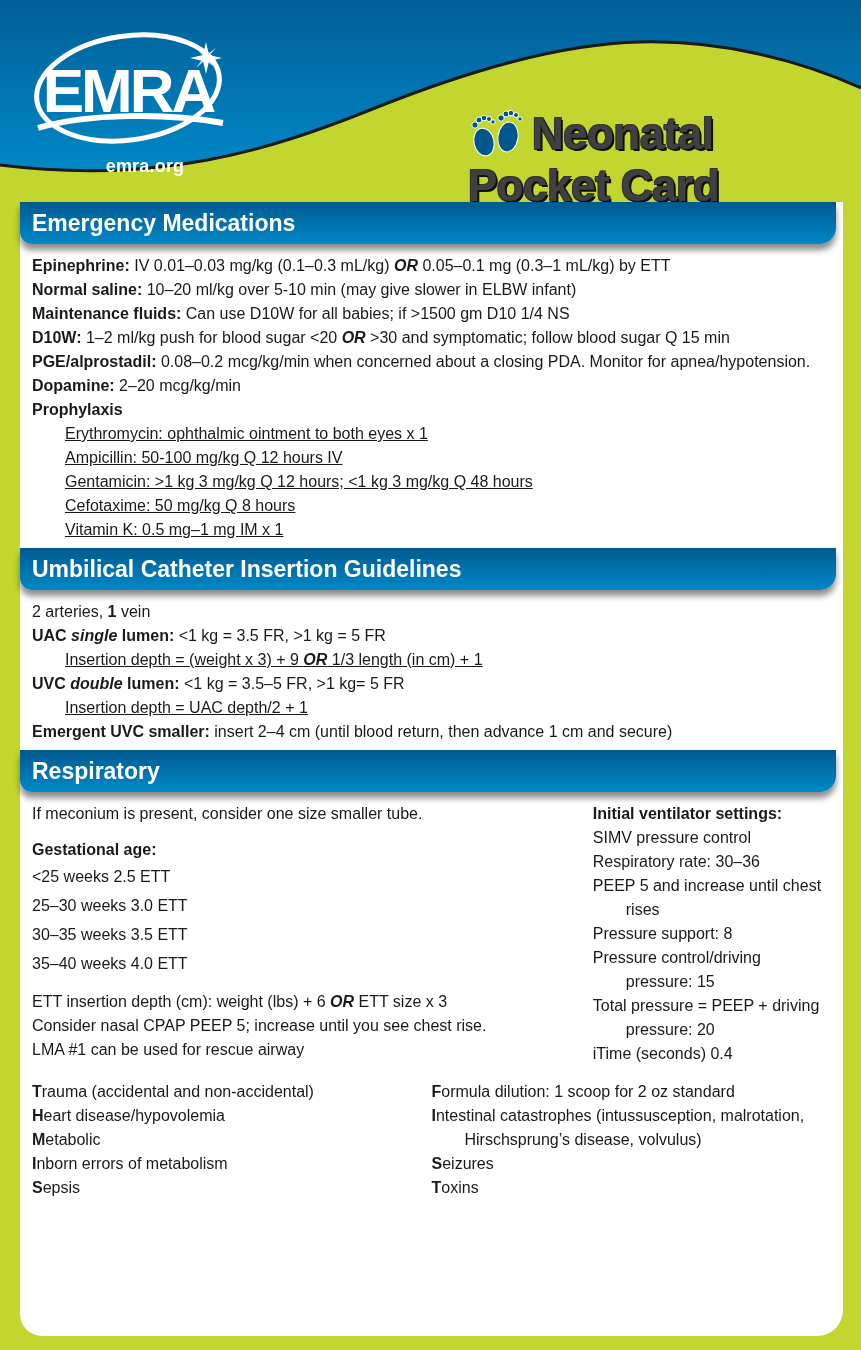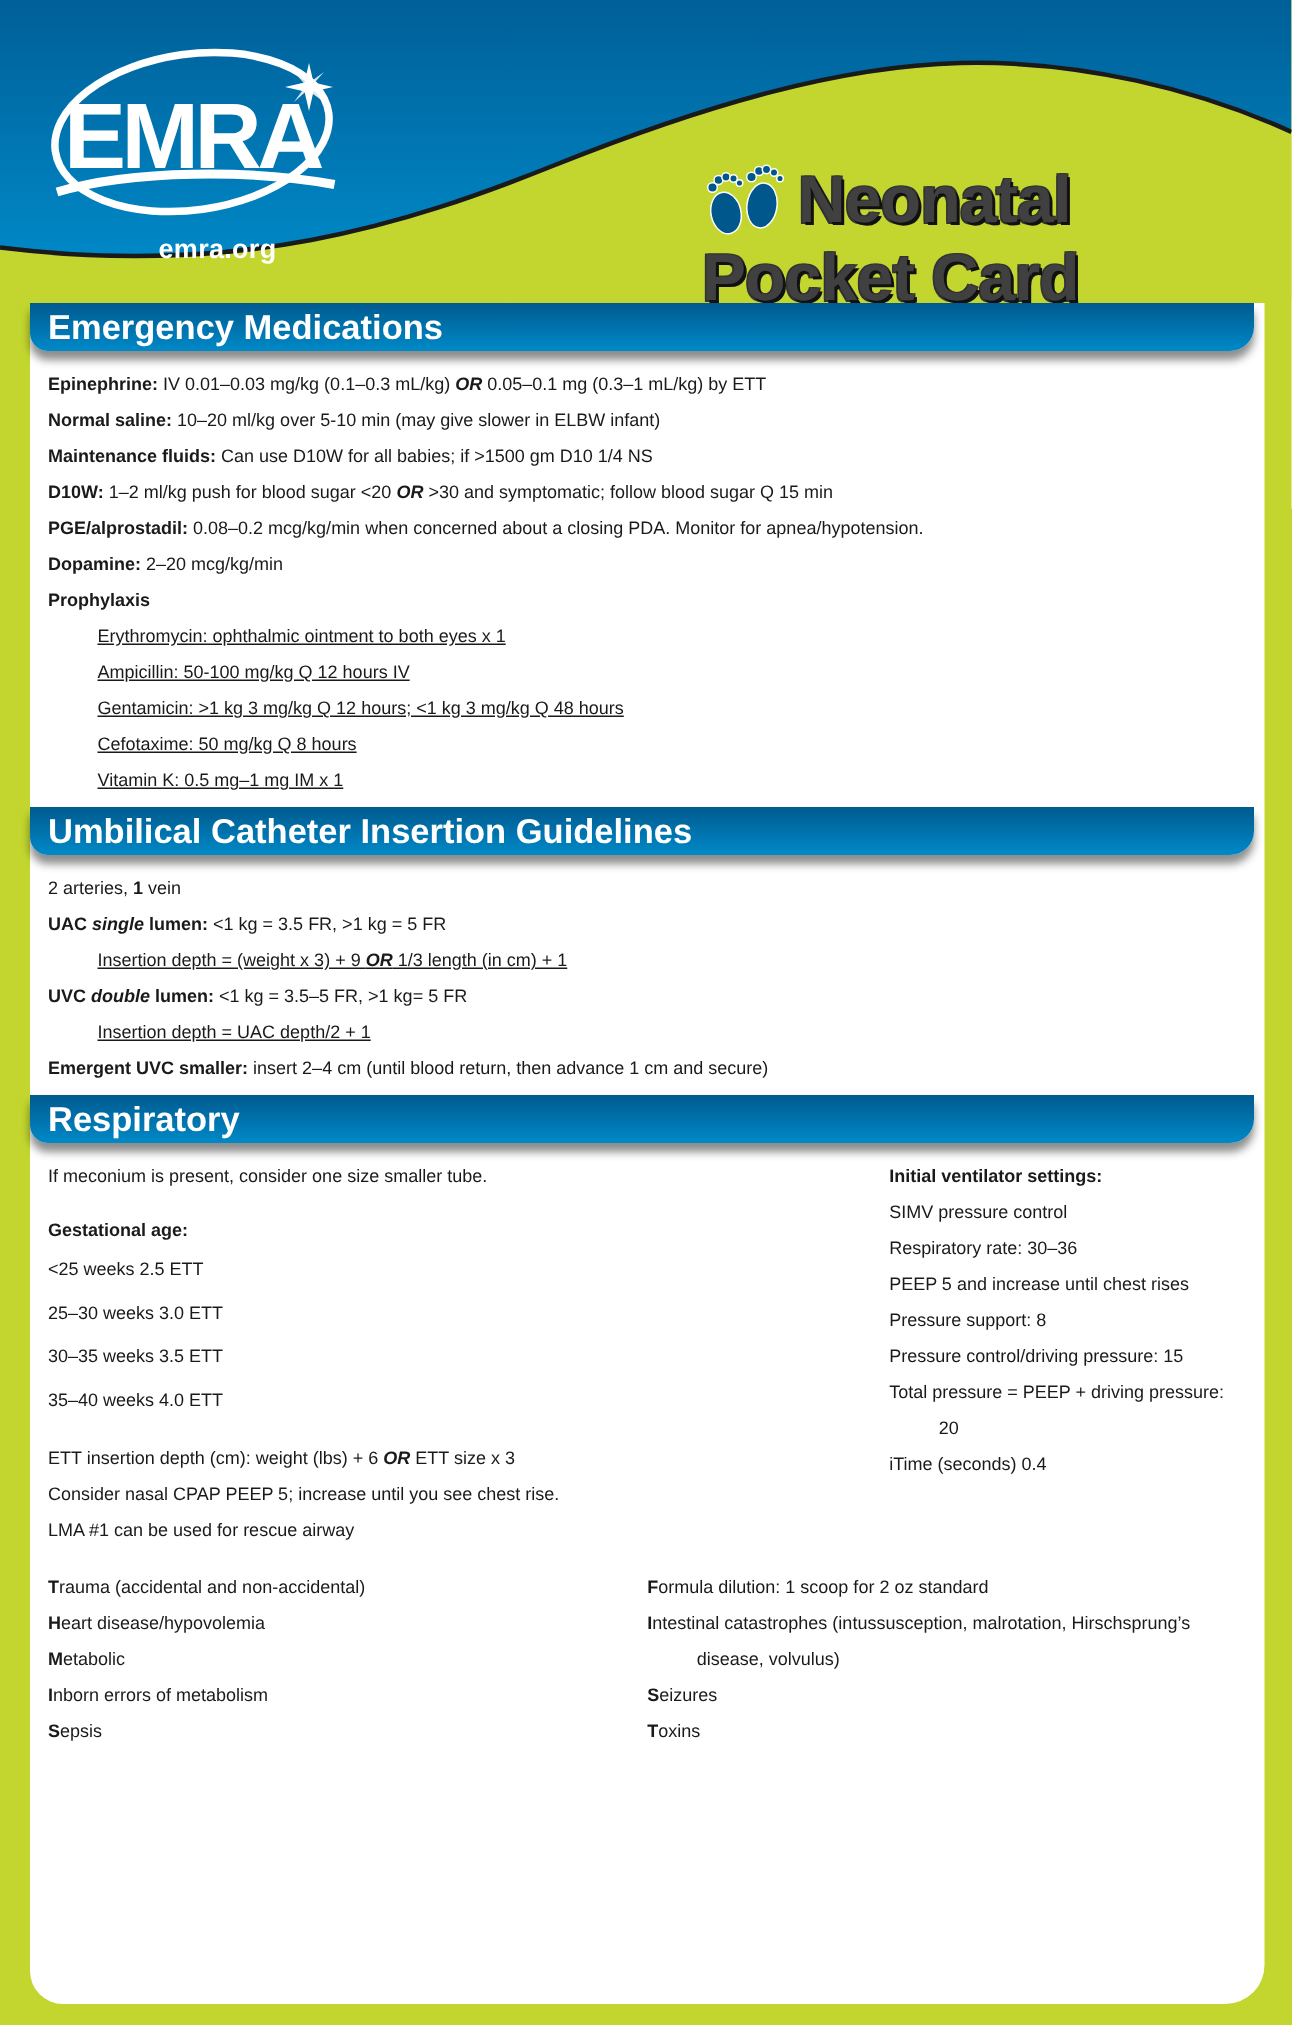--- a/index.html
+++ b/index.html
@@ -33,31 +33,31 @@
   .feet { width: 58px; height: 50px; flex: none; }
 
   .panel {
     position: absolute; left: 20px; top: 202px; width: 823px; height: 1134px;
     background: #fff;
     border-bottom-right-radius: 26px;
     border-bottom-left-radius: 22px;
   }
   .sec-head {
     position: relative;
-    height: 32px; margin-left: 0; width: 816px;
+    height: 42px; margin-left: 0; width: 816px;
     background: linear-gradient(#005a8f, #0089c8);
     border-bottom-right-radius: 16px;
     border-bottom-left-radius: 12px;
     box-shadow: 0 6px 6px rgba(0,0,0,0.45);
     color: #fff; font-weight: bold; font-size: 23px;
     display: flex; align-items: center; padding-left: 12px;
     box-sizing: border-box;
     z-index: 2;
   }
-  .sec-body { padding: 10px 12px 6px 12px; font-size: 12px; line-height: 24px; }
+  .sec-body { padding: 10px 12px 6px 12px; font-size: 16px; line-height: 24px; }
   .sec-body b { font-weight: bold; }
   .indent { padding-left: 33px; text-decoration: underline; }
   .hang { padding-left: 33px; text-indent: -33px; }
   .ital { font-style: italic; font-weight: bold; }
 
   .resp { display: flex; }
   .resp-left { width: 565px; }
   .resp-right { width: 240px; }
   .gap { height: 12px; }
 

